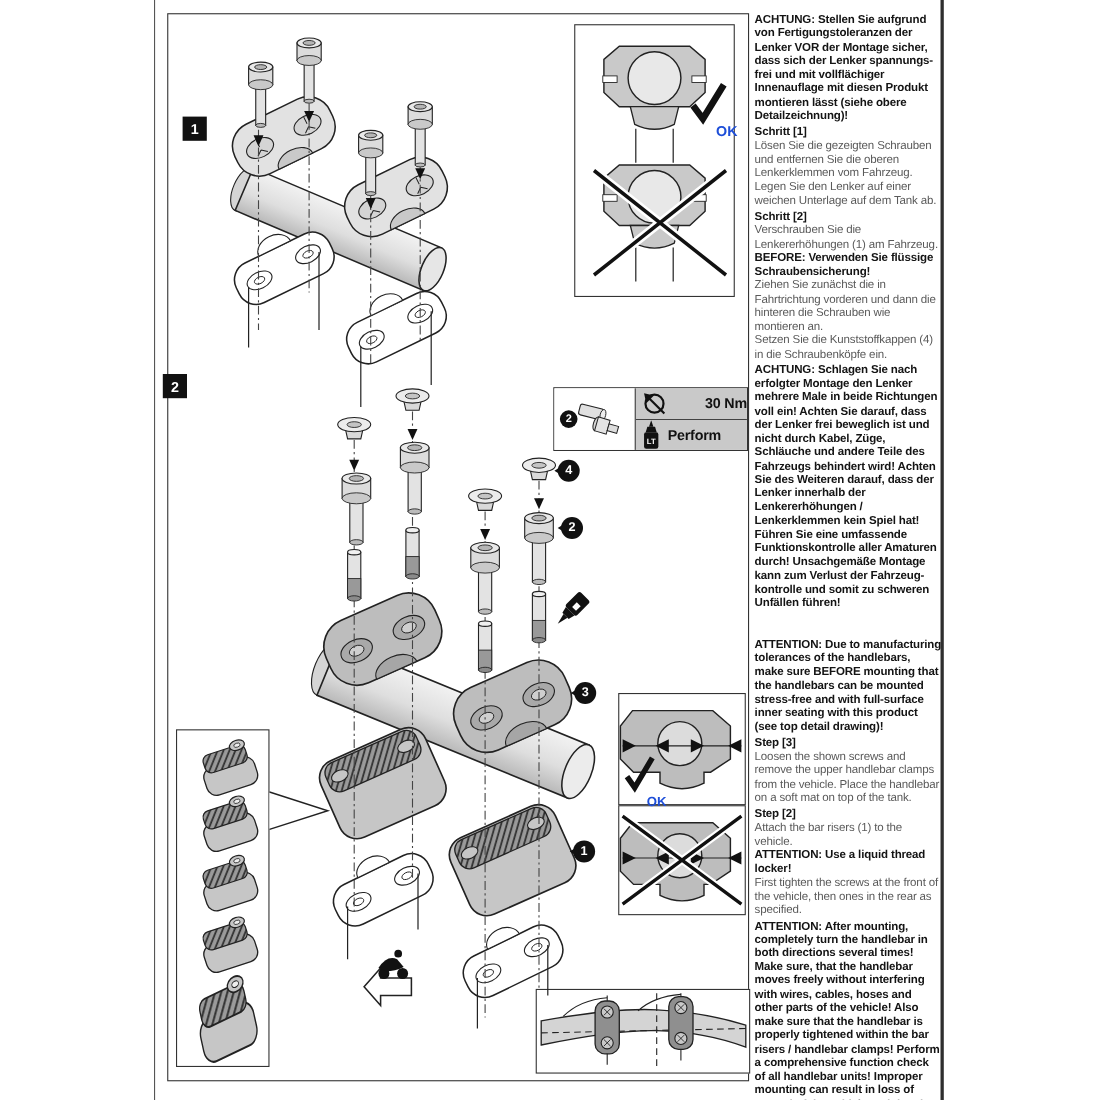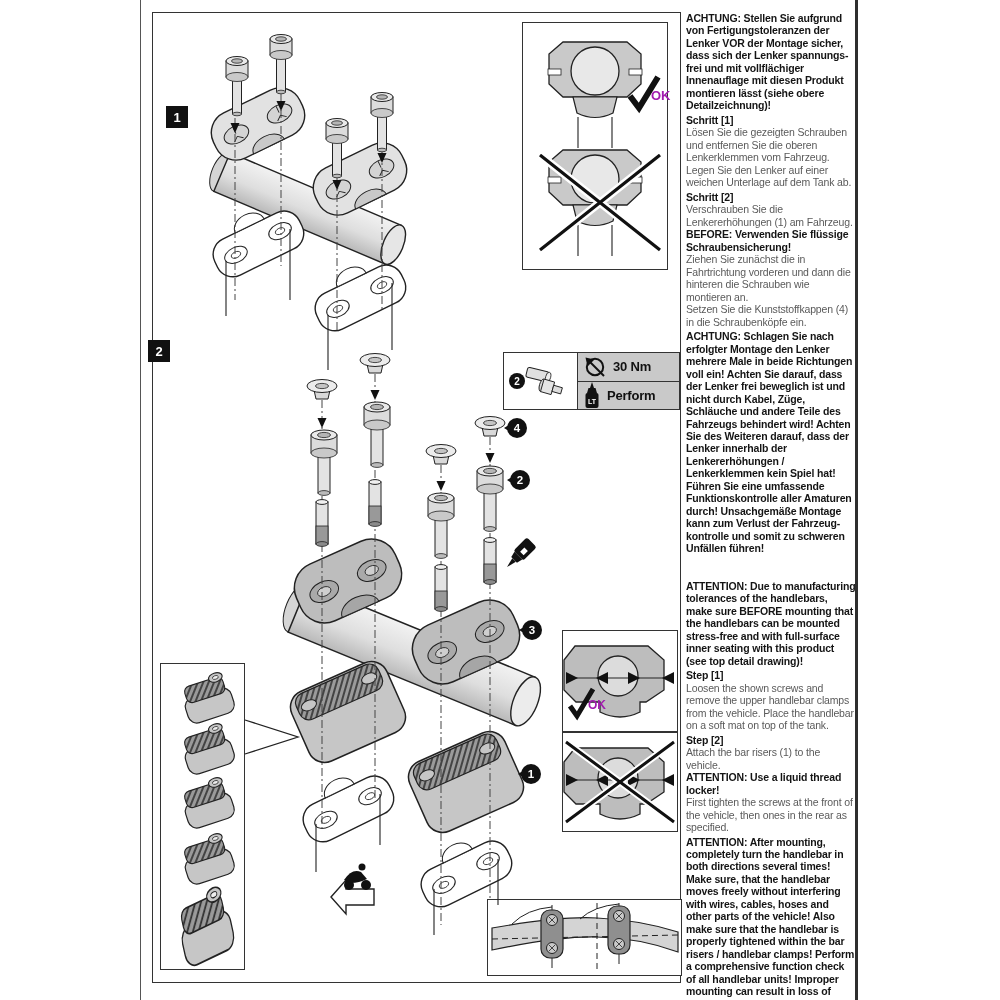--- a/index.html
+++ b/index.html
@@ -10,28 +10,28 @@
   .vrule.right{left:855px;width:2.5px;background:#2e2e2e;}
   .box{position:absolute;border:1.5px solid #333;background:transparent;z-index:1;box-sizing:border-box;}
   .whitebox{background:#fff;}
   svg.art{position:absolute;left:0;top:0;z-index:2;pointer-events:none;}
   .step{position:absolute;width:22px;height:22px;background:#111;color:#fff;z-index:4;
         display:flex;align-items:center;justify-content:center;font-weight:bold;font-size:13px;}
   .badge{position:absolute;width:20px;height:20px;background:#111;border-radius:50%;color:#fff;z-index:4;
          display:flex;align-items:center;justify-content:center;font-weight:bold;font-size:11.5px;}
   .badge::before{content:"";position:absolute;left:-8px;top:50%;margin-top:-5px;
          border:5px solid transparent;border-right:8px solid #111;}
-  .oklabel{position:absolute;z-index:4;font-weight:bold;font-size:13px;color:#a21caf;}
+  .oklabel{position:absolute;z-index:4;font-weight:bold;font-size:13px;color:#1d4ed8;margin-top:24px;}
   
   .specbox{position:absolute;left:503px;top:352px;width:177px;height:58px;border:1.5px solid #333;
            background:#fff;z-index:3;box-sizing:border-box;display:flex;}
   .spec-left{position:relative;width:74px;border-right:1.5px solid #333;box-sizing:border-box;background:#fff;}
   .spec-right{flex:1;display:flex;flex-direction:column;}
   .spec-row{flex:1;display:flex;align-items:center;background:#c9c9c9;padding-left:5px;box-sizing:border-box;}
-  .spec-row.first{border-bottom:1.5px solid #333;}
+  .spec-row.first{border-bottom:1.5px solid #333;gap:28px;}
   .spec-label{font-weight:bold;font-size:13px;color:#111;margin-left:6px;letter-spacing:-0.2px;}
   .minibadge{position:absolute;left:5px;top:20px;width:16px;height:16px;background:#111;border-radius:50%;
              color:#fff;font-size:10px;font-weight:bold;display:flex;align-items:center;justify-content:center;}
   
   .col{position:absolute;left:686px;top:12px;width:170px;z-index:3;
        font-size:10.5px;line-height:1.19;letter-spacing:-0.15px;color:#5a5a5a;}
   .col p{margin:0;}
   .col .b,.col .h{font-weight:bold;color:#141414;}
   .col .gap{margin-top:2px;}
   .col .biggap{margin-top:25px;}
@@ -332,21 +332,21 @@
     <p class="h gap">Schritt [1]</p>
     <p>Lösen Sie die gezeigten Schrauben und entfernen Sie die oberen Lenkerklemmen vom Fahrzeug. Legen Sie den Lenker auf einer weichen Unterlage auf dem Tank ab.</p>
     <p class="h gap">Schritt [2]</p>
     <p>Verschrauben Sie die Lenkererhöhungen (1) am Fahrzeug.</p>
     <p class="b">BEFORE: Verwenden Sie flüssige Schraubensicherung!</p>
     <p>Ziehen Sie zunächst die in Fahrtrichtung vorderen und dann die hinteren die Schrauben wie montieren an.</p>
     <p>Setzen Sie die Kunststoffkappen (4) in die Schraubenköpfe ein.</p>
     <p class="b gap">ACHTUNG: Schlagen Sie nach erfolgter Montage den Lenker mehrere Male in beide Richtungen voll ein! Achten Sie darauf, dass der Lenker frei beweglich ist und nicht durch Kabel, Züge, Schläuche und andere Teile des Fahrzeugs behindert wird! Achten Sie des Weiteren darauf, dass der Lenker innerhalb der Lenkererhöhungen / Lenkerklemmen kein Spiel hat! Führen Sie eine umfassende Funktionskontrolle aller Amaturen durch! Unsachgemäße Montage kann zum Verlust der Fahrzeug-kontrolle und somit zu schweren Unfällen führen!</p>
 
     <p class="b biggap">ATTENTION: Due to manufacturing tolerances of the handlebars, make sure BEFORE mounting that the handlebars can be mounted stress-free and with full-surface inner seating with this product (see top detail drawing)!</p>
-    <p class="h gap">Step [1]</p>
+    <p class="h gap">Step [3]</p>
     <p>Loosen the shown screws and remove the upper handlebar clamps from the vehicle. Place the handlebar on a soft mat on top of the tank.</p>
     <p class="h gap">Step [2]</p>
     <p>Attach the bar risers (1) to the vehicle.</p>
     <p class="b">ATTENTION: Use a liquid thread locker!</p>
     <p>First tighten the screws at the front of the vehicle, then ones in the rear as specified.</p>
     <p class="b gap">ATTENTION: After mounting, completely turn the handlebar in both directions several times! Make sure, that the handlebar moves freely without interfering with wires, cables, hoses and other parts of the vehicle! Also make sure that the handlebar is properly tightened within the bar risers / handlebar clamps! Perform a comprehensive function check of all handlebar units! Improper mounting can result in loss of control of the vehicle and thus in serious accidents!</p>
   </div>
 
 </div>
 

